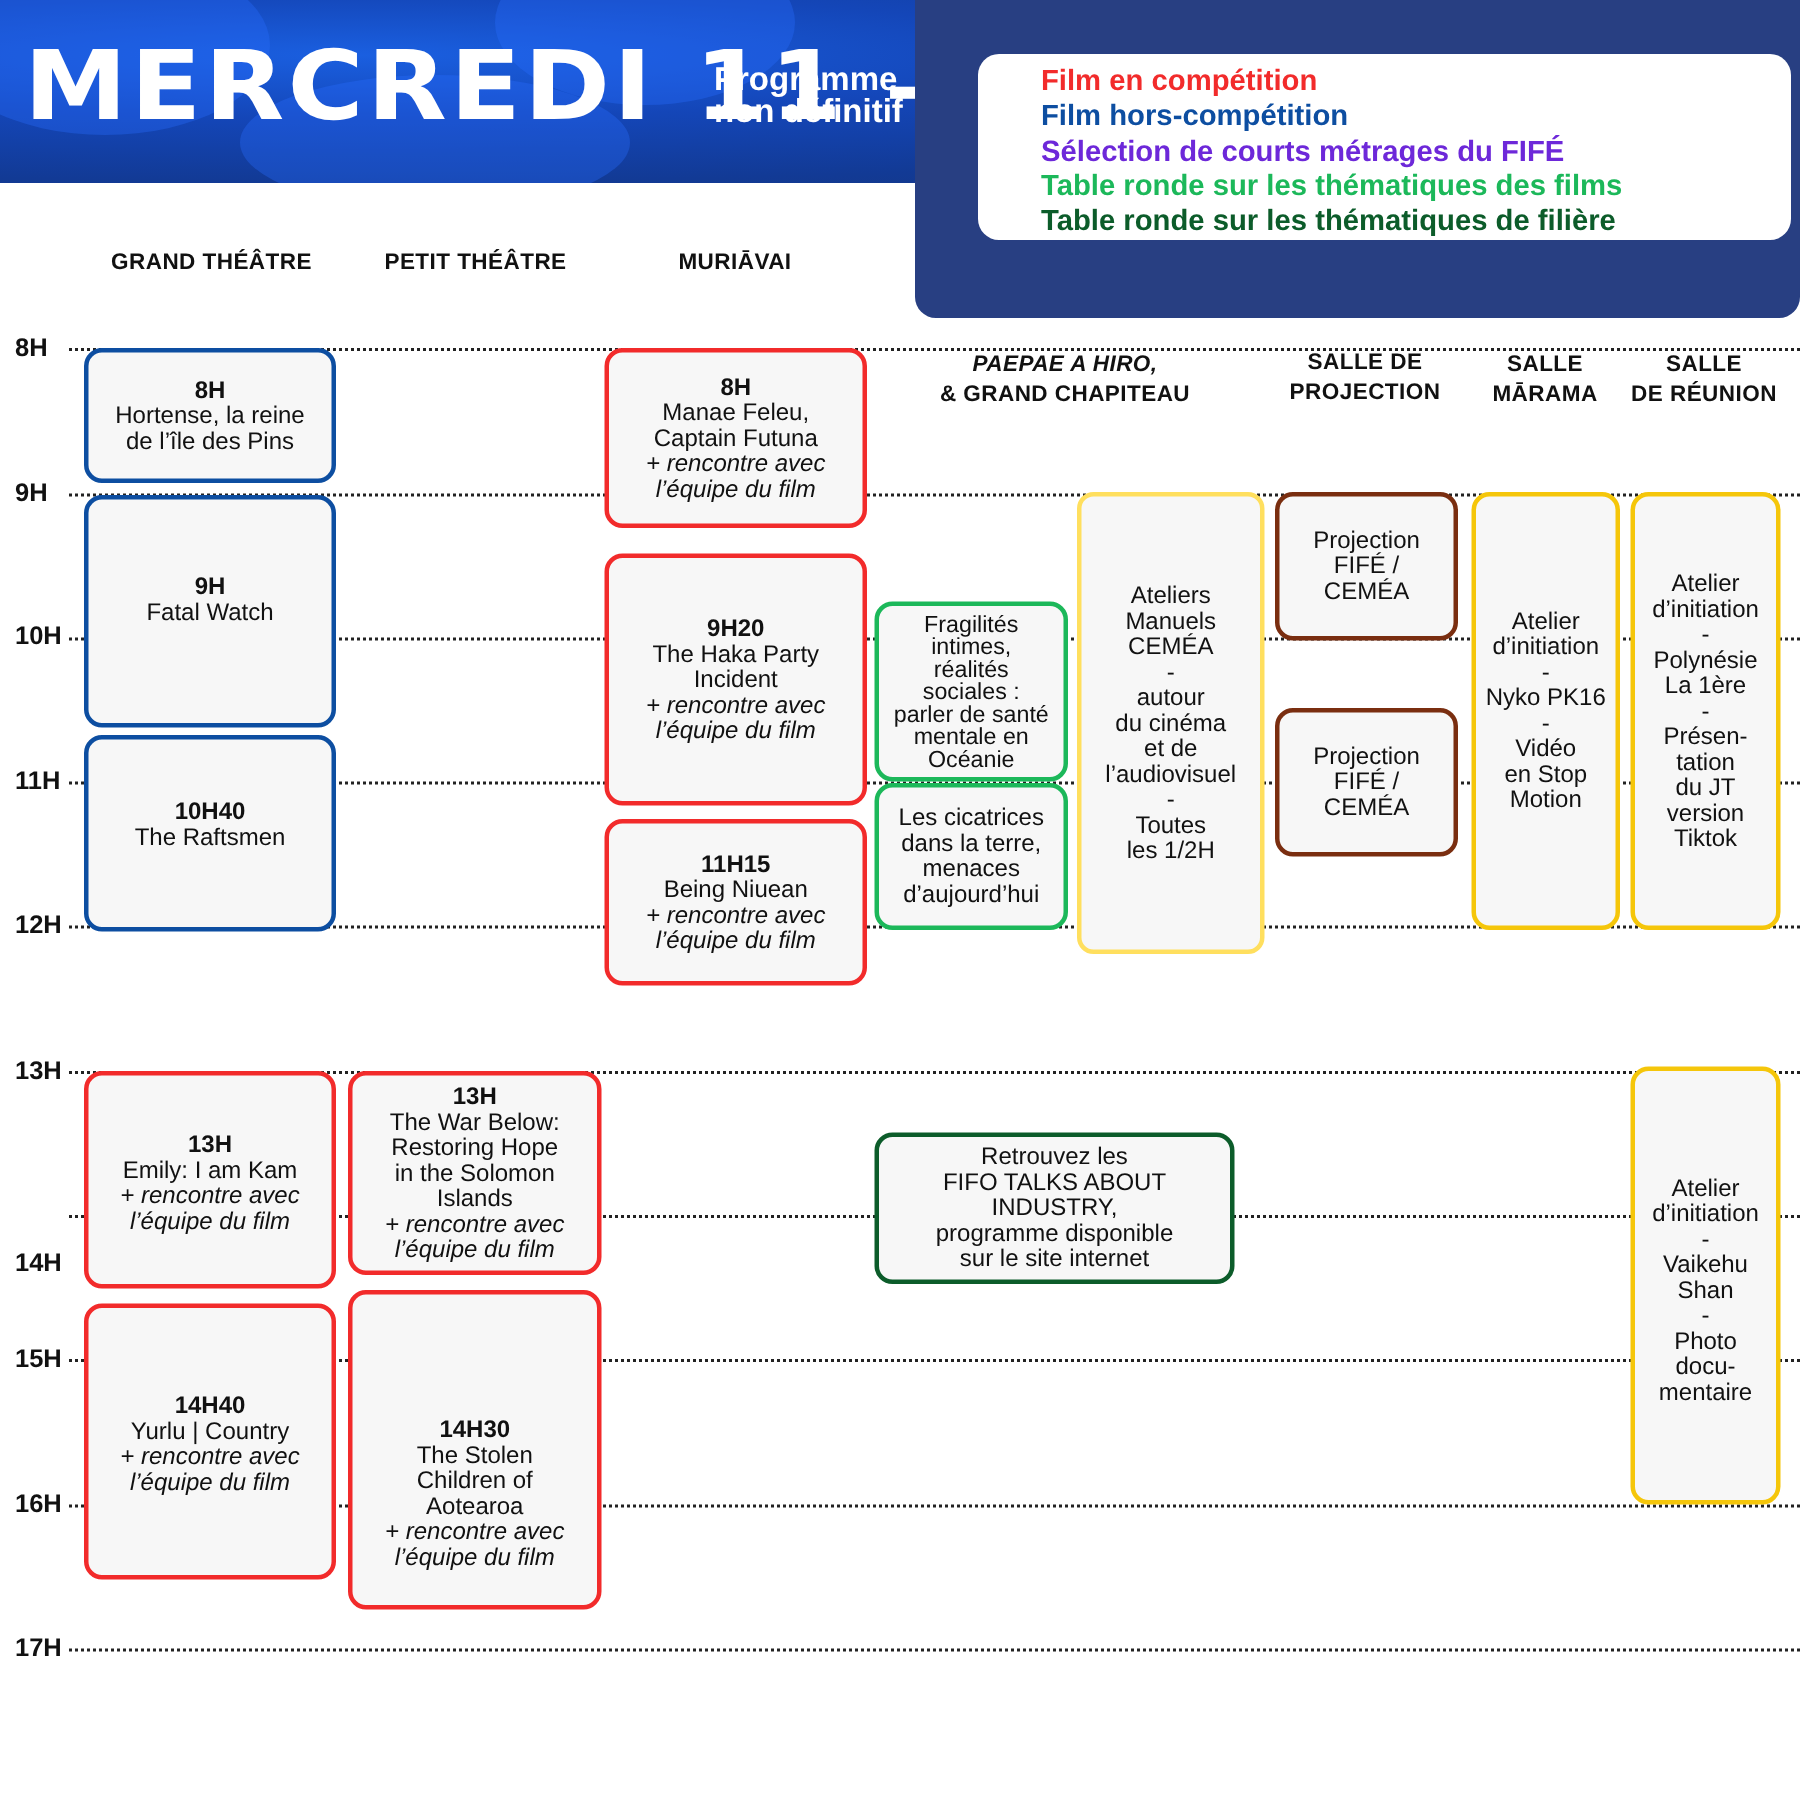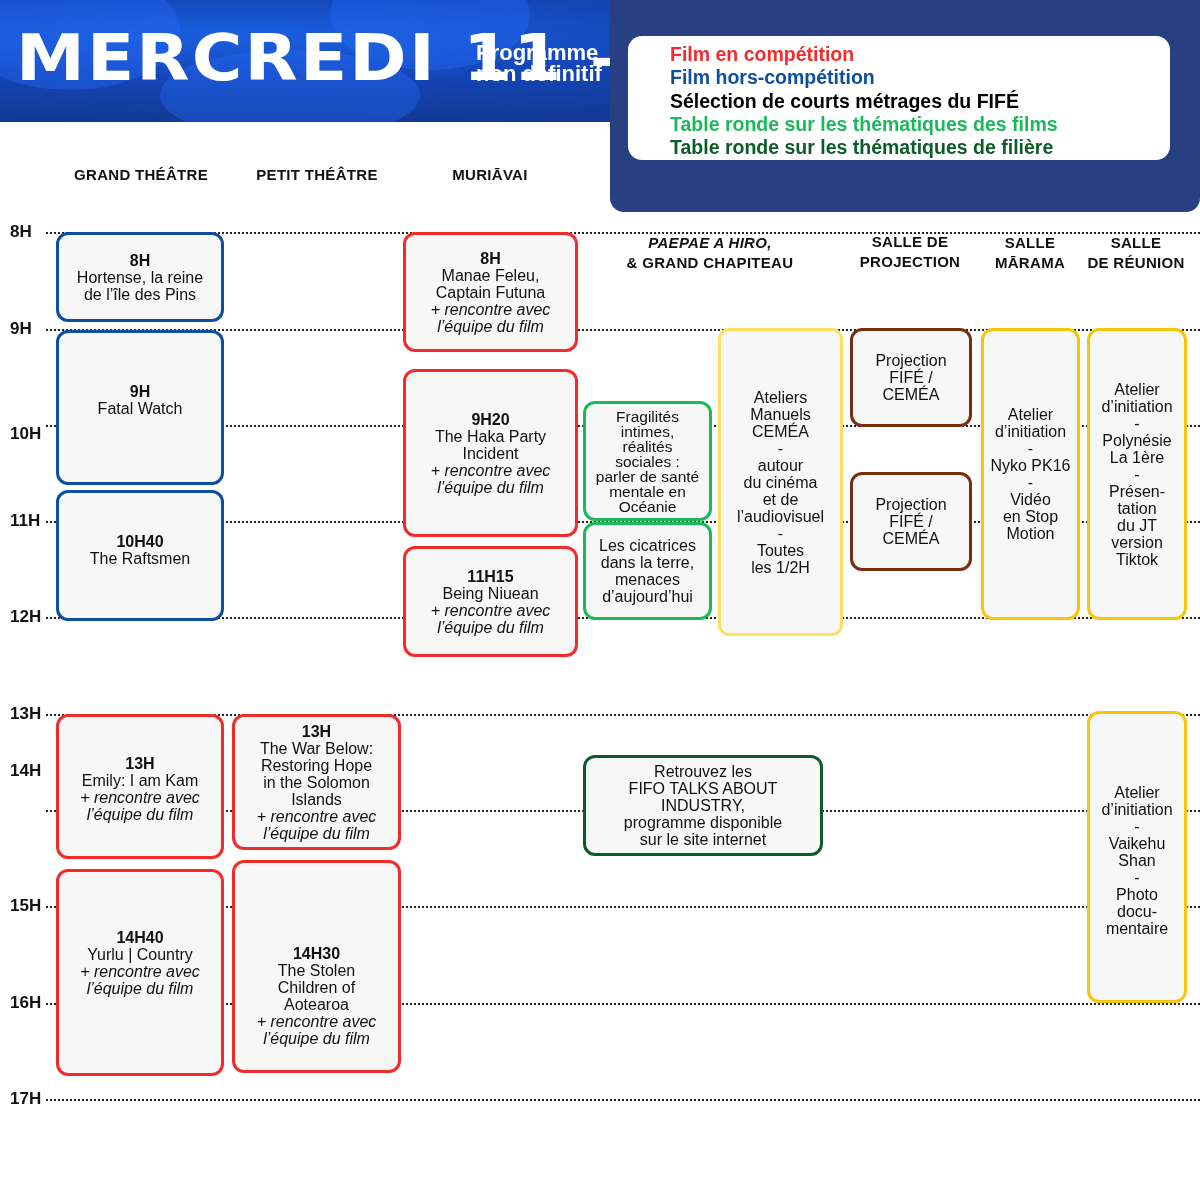--- a/index.html
+++ b/index.html
@@ -20,21 +20,21 @@
   .title-sub {
     position: absolute; left: 476px; top: 42px; font-family: "Liberation Sans", sans-serif;
     font-weight: bold; font-size: 22px; line-height: 21px; color: #fff;
   }
 
   .legend-frame {
     position: absolute; left: 610px; top: 0; width: 590px; height: 212px;
     background: #283f82; border-bottom-left-radius: 14px; border-bottom-right-radius: 14px;
   }
   .legend-box {
-    position: absolute; left: 628px; top: 36px; width: 542px; height: 124px;
+    position: absolute; left: 652px; top: 36px; width: 542px; height: 124px;
     background: #fff; border-radius: 14px; padding: 7px 0 0 42px;
   }
   .legend-item { font-weight: bold; font-size: 19.5px; line-height: 23.3px; white-space: nowrap; }
 
   .col-head {
     position: absolute; font-weight: bold; font-size: 15px; line-height: 20px; text-align: center;
     color: #111; letter-spacing: 0.3px;
   }
   .col-head .it { font-style: italic; }
 
@@ -70,21 +70,21 @@
   <div class="title-sub">
     <div>Programme</div>
     <div>non définitif</div>
   </div>
 </div>
 
 <div class="legend-frame"></div>
 <div class="legend-box">
   <div class="legend-item" style="color:#f22b2b">Film en compétition</div>
   <div class="legend-item" style="color:#0d4ea1">Film hors-compétition</div>
-  <div class="legend-item" style="color:#000000">Sélection de courts métrages du FIFÉ</div>
+  <div class="legend-item" style="color:#6d28d9">Sélection de courts métrages du FIFÉ</div>
   <div class="legend-item" style="color:#1cb85a">Table ronde sur les thématiques des films</div>
   <div class="legend-item" style="color:#0c5c2a">Table ronde sur les thématiques de filière</div>
 </div>
 
 <div class="col-head" style="left:56px;top:165px;width:170px;">GRAND THÉÂTRE</div>
 <div class="col-head" style="left:232px;top:165px;width:170px;">PETIT THÉÂTRE</div>
 <div class="col-head" style="left:405px;top:165px;width:170px;">MURIĀVAI</div>
 <div class="col-head" style="left:600px;top:233px;width:220px;">
   <div class="it">PAEPAE A HIRO,</div>
   <div>&amp; GRAND CHAPITEAU</div>
@@ -99,29 +99,29 @@
 </div>
 <div class="col-head" style="left:1080px;top:233px;width:112px;">
   <div>SALLE</div>
   <div>DE RÉUNION</div>
 </div>
 
 <div class="hour-label" style="top:222px;">8H</div>
 <div class="hour-line" style="top:232px;"></div>
 <div class="hour-label" style="top:319px;">9H</div>
 <div class="hour-line" style="top:329px;"></div>
-<div class="hour-label" style="top:424px;">10H</div>
+<div class="hour-label" style="top:414px;">10H</div>
 <div class="hour-line" style="top:425px;"></div>
 <div class="hour-label" style="top:511px;">11H</div>
 <div class="hour-line" style="top:521px;"></div>
 <div class="hour-label" style="top:607px;">12H</div>
 <div class="hour-line" style="top:617px;"></div>
 <div class="hour-label" style="top:704px;">13H</div>
 <div class="hour-line" style="top:714px;"></div>
-<div class="hour-label" style="top:761px;">14H</div>
+<div class="hour-label" style="top:832px;">14H</div>
 <div class="hour-line" style="top:810px;"></div>
 <div class="hour-label" style="top:896px;">15H</div>
 <div class="hour-line" style="top:906px;"></div>
 <div class="hour-label" style="top:993px;">16H</div>
 <div class="hour-line" style="top:1003px;"></div>
 <div class="hour-label" style="top:1089px;">17H</div>
 <div class="hour-line" style="top:1099px;"></div>
 
 <div class="ev c-blue" style="left:56px;top:232px;width:168px;height:90px;">
   <div class="time">8H</div>
@@ -135,21 +135,21 @@
 <div class="ev c-blue" style="left:56px;top:490px;width:168px;height:131px;justify-content:flex-start;padding-top:40px;">
   <div class="time">10H40</div>
   <div>The Raftsmen</div>
 </div>
 <div class="ev c-red" style="left:56px;top:714px;width:168px;height:145px;justify-content:flex-start;padding-top:38px;">
   <div class="time">13H</div>
   <div>Emily: I am Kam</div>
   <div class="it">+ rencontre avec</div>
   <div class="it">l’équipe du film</div>
 </div>
-<div class="ev c-red" style="left:56px;top:869px;width:168px;height:207px;justify-content:flex-start;padding-top:57px;">
+<div class="ev c-red" style="left:56px;top:869px;width:168px;height:184px;justify-content:flex-start;padding-top:57px;">
   <div class="time">14H40</div>
   <div>Yurlu | Country</div>
   <div class="it">+ rencontre avec</div>
   <div class="it">l’équipe du film</div>
 </div>
 
 <div class="ev c-red" style="left:232px;top:714px;width:169px;height:136px;">
   <div class="time">13H</div>
   <div>The War Below:</div>
   <div>Restoring Hope</div>

